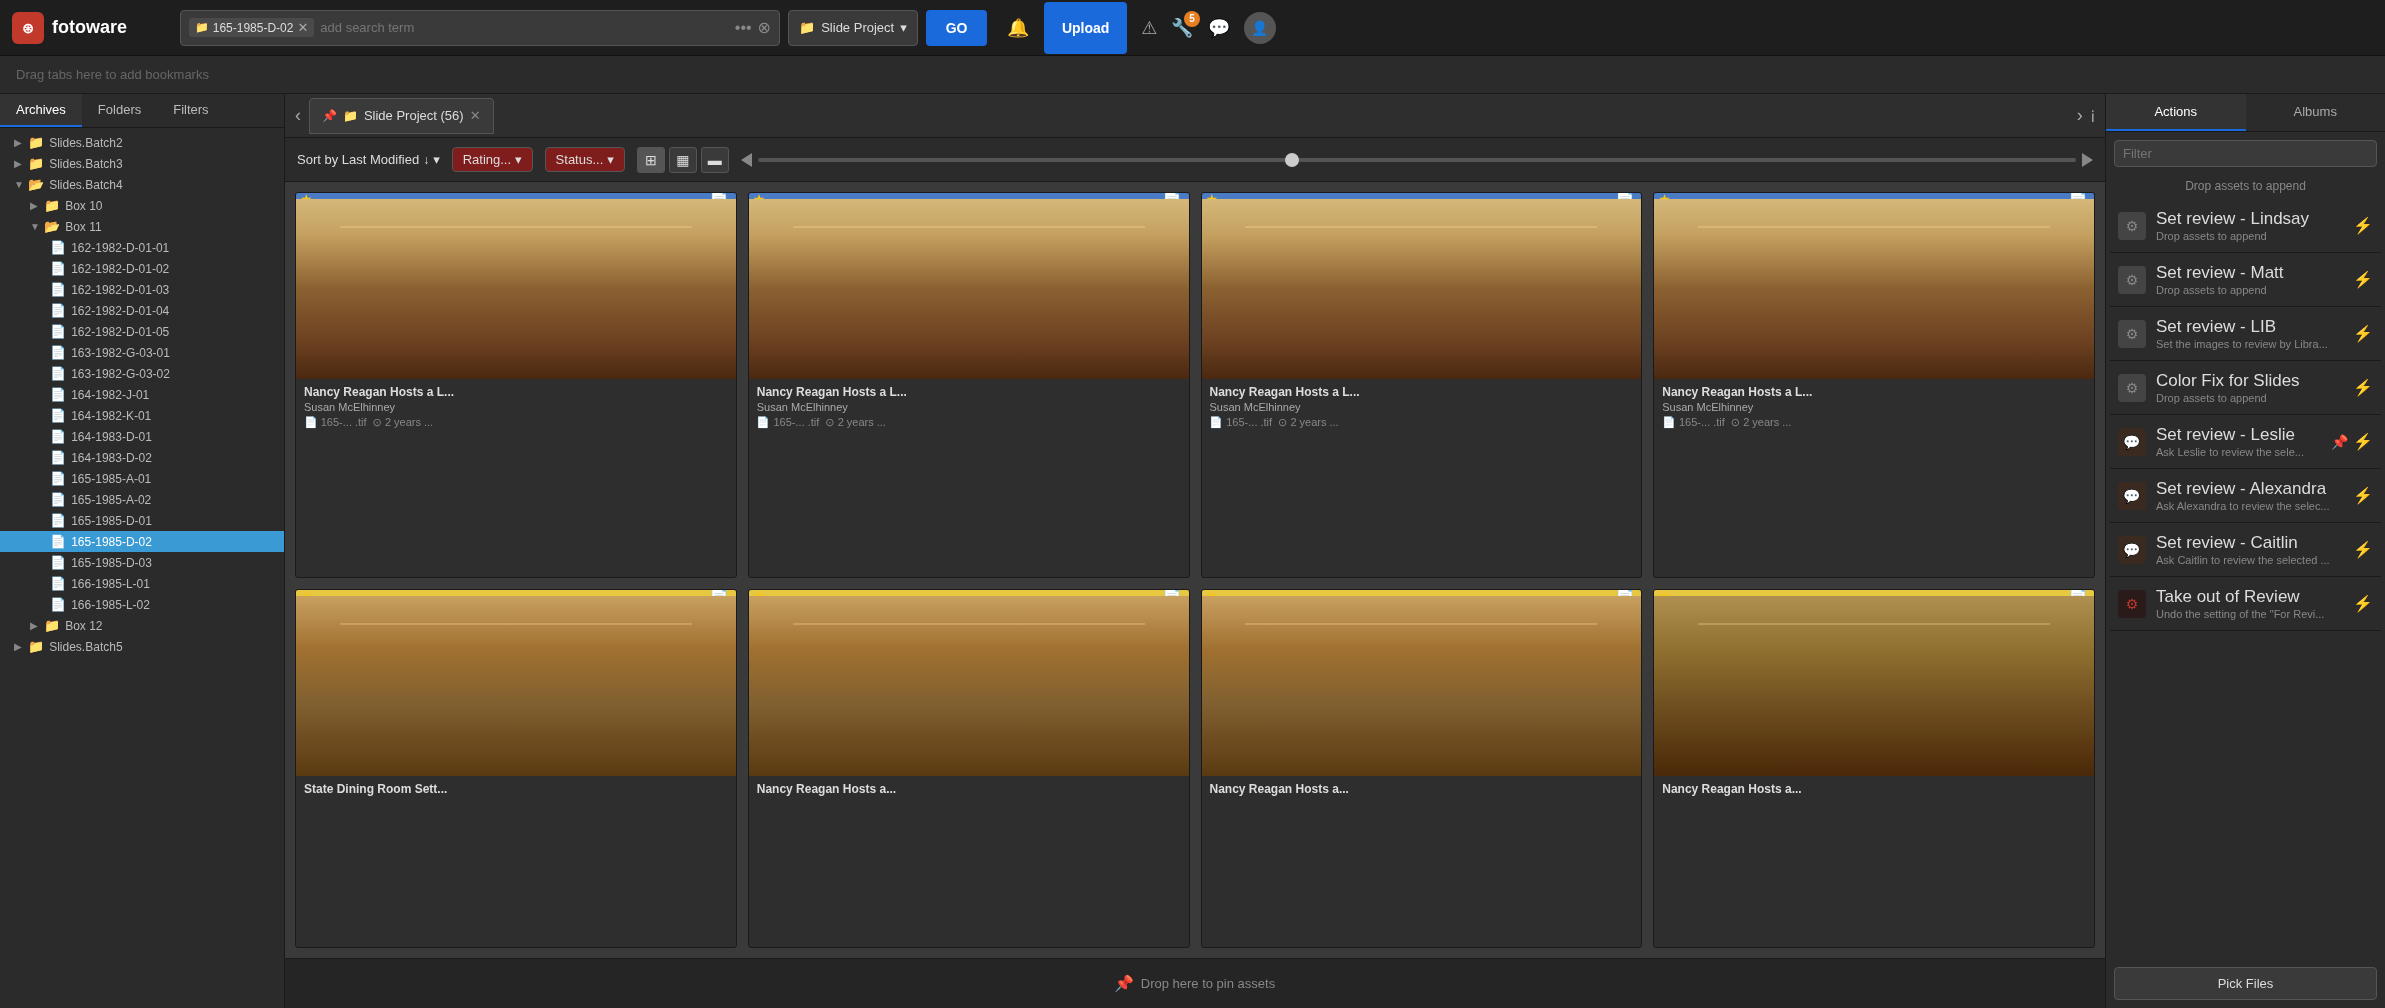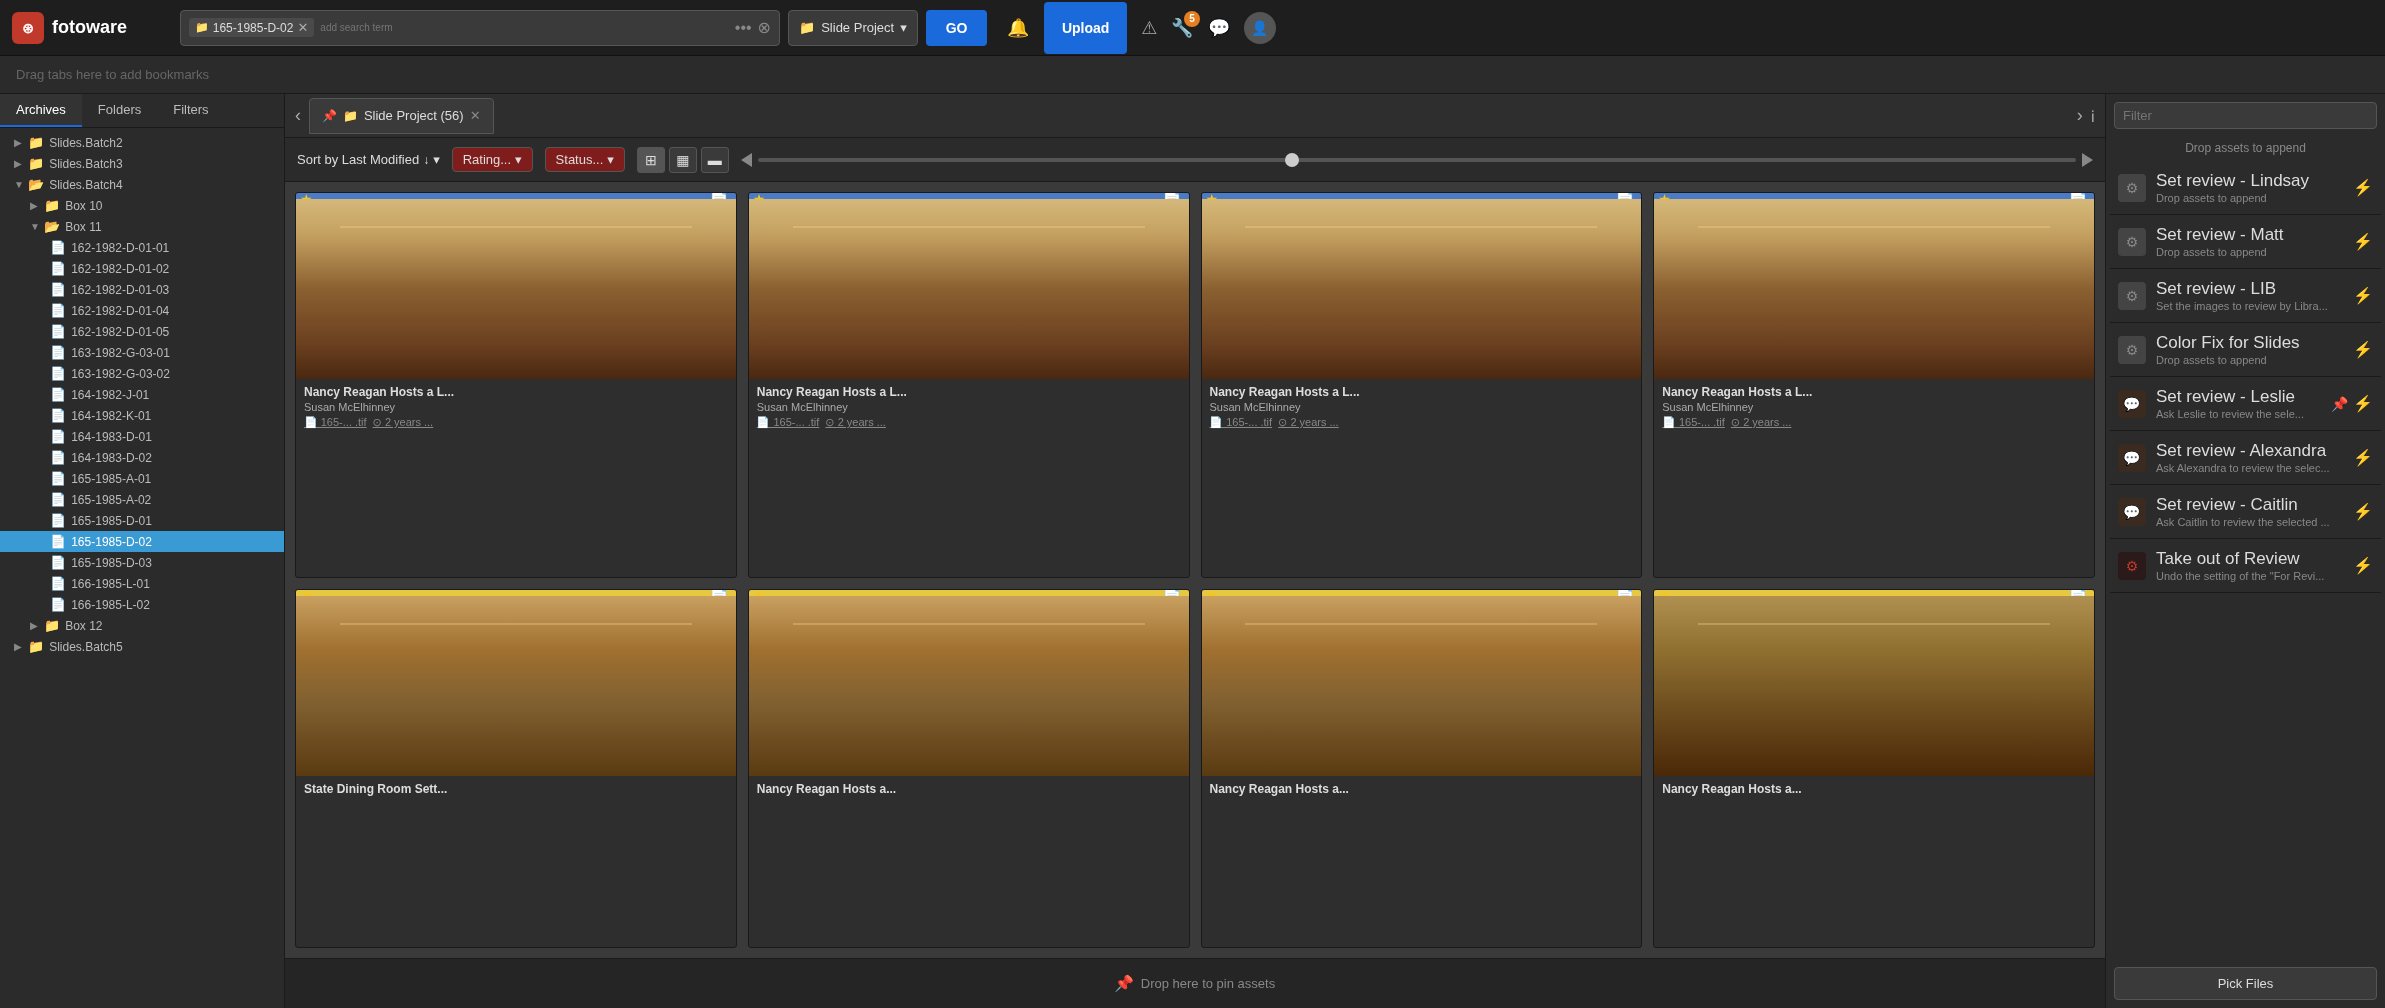--- a/index.html
+++ b/index.html
@@ -6,21 +6,21 @@
     body { font-family: -apple-system, BlinkMacSystemFont, 'Segoe UI', Arial, sans-serif; background: #2b2b2b; color: #ccc; font-size: 12px; width: 2385px; height: 1008px; overflow: hidden; }
 
     
     .topbar { display: flex; align-items: center; background: #1e1e1e; height: 56px; padding: 0 12px; gap: 8px; border-bottom: 1px solid #111; }
     .logo { display: flex; align-items: center; gap: 8px; color: #fff; font-size: 18px; font-weight: 600; min-width: 160px; }
     .logo-icon { width: 32px; height: 32px; background: #c0392b; border-radius: 6px; display: flex; align-items: center; justify-content: center; color: #fff; font-size: 14px; font-weight: 900; }
     .search-bar { display: flex; align-items: center; background: #3a3a3a; border: 1px solid #555; border-radius: 4px; height: 36px; flex: 1; max-width: 600px; padding: 0 8px; gap: 6px; }
     .search-tag { display: flex; align-items: center; background: #4a4a4a; border-radius: 3px; padding: 2px 6px; color: #ddd; font-size: 12px; gap: 4px; }
     .search-tag .folder-icon { font-size: 11px; }
     .search-tag .close-x { color: #aaa; cursor: pointer; font-size: 13px; }
-    .search-input { background: transparent; border: none; outline: none; color: #aaa; font-size: 10px; flex: 1; }
+    .search-input { background: transparent; border: none; outline: none; color: #aaa; font-size: 13px; flex: 1; }
     .search-dots { color: #888; font-size: 16px; cursor: pointer; }
     .search-clear { color: #888; cursor: pointer; font-size: 16px; }
     .project-select { background: #3a3a3a; border: 1px solid #555; border-radius: 4px; color: #ddd; padding: 0 10px; height: 36px; font-size: 13px; display: flex; align-items: center; gap: 6px; cursor: pointer; }
     .go-btn { background: #1a6adc; color: #fff; border: none; border-radius: 4px; padding: 0 20px; height: 36px; font-size: 14px; font-weight: 600; cursor: pointer; }
     .topbar-icons { display: flex; align-items: center; gap: 14px; margin-left: 12px; }
     .topbar-icon { color: #aaa; font-size: 18px; cursor: pointer; position: relative; }
     .upload-btn { background: #1a6adc; color: #fff; border: none; border-radius: 4px; padding: 0 18px; height: 52px; font-size: 14px; font-weight: 600; cursor: pointer; }
     .badge { position: absolute; top: -6px; right: -6px; background: #e67e22; color: #fff; border-radius: 50%; width: 16px; height: 16px; font-size: 10px; display: flex; align-items: center; justify-content: center; font-weight: 700; }
     .avatar { width: 32px; height: 32px; border-radius: 50%; background: #555; display: flex; align-items: center; justify-content: center; color: #ddd; font-size: 14px; cursor: pointer; }
 
@@ -76,21 +76,21 @@
     .asset-card { background: #2e2e2e; border-radius: 3px; overflow: hidden; cursor: pointer; border: 1px solid #1a1a1a; }
     .card-top-bar { background: #4a7bc4; height: 6px; position: relative; }
     .card-top-bar .star { position: absolute; left: 4px; top: -2px; color: #f5c518; font-size: 14px; }
     .card-top-bar .page-ico { position: absolute; right: 6px; top: -3px; color: #ccc; font-size: 16px; }
     .card-img { width: 100%; height: 180px; background: #8b7355; display: flex; align-items: center; justify-content: center; overflow: hidden; }
     .dining-scene { width: 100%; height: 100%; background: linear-gradient(180deg, #d4b87a 0%, #c4a060 20%, #8b6030 50%, #6b4020 80%, #4a2810 100%); position: relative; }
     .dining-scene::before { content: ''; position: absolute; top: 15%; left: 10%; right: 10%; height: 2px; background: rgba(255,220,150,0.3); }
     .card-info { padding: 6px 8px; }
     .card-title { color: #ddd; font-size: 12px; font-weight: 600; white-space: nowrap; overflow: hidden; text-overflow: ellipsis; }
     .card-author { color: #aaa; font-size: 11px; margin-top: 2px; }
-    .card-meta { display: flex; align-items: center; color: #888; font-size: 11px; margin-top: 3px; gap: 6px; text-decoration: underline; }
+    .card-meta { display: flex; align-items: center; color: #888; font-size: 11px; margin-top: 3px; gap: 6px; }
 
     
     .pin-bar { background: #252525; border-top: 1px solid #1a1a1a; height: 50px; display: flex; align-items: center; justify-content: center; color: #888; font-size: 13px; gap: 6px; }
     .pin-ico { color: #f0a030; font-size: 16px; }
 
     
     .right-panel { width: 280px; background: #2b2b2b; border-left: 1px solid #1a1a1a; display: flex; flex-direction: column; }
     .right-tabs { display: flex; border-bottom: 1px solid #1a1a1a; }
     .right-tab { flex: 1; text-align: center; padding: 10px; cursor: pointer; font-size: 13px; color: #aaa; border-bottom: 2px solid transparent; }
     .right-tab.active { color: #fff; border-bottom: 2px solid #1a6adc; background: #333; }
@@ -474,20 +474,24 @@
 
     </div>
 
     <div class="pin-bar">
       <span class="pin-ico">📌</span>
       <span>Drop here to pin assets</span>
     </div>
   </div>
 
   <div class="right-panel">
+    <div class="right-tabs">
+      <div class="right-tab active">Actions</div>
+      <div class="right-tab">Albums</div>
+    </div>
 
     <input class="filter-input" placeholder="Filter" style="">
 
     <div class="action-list">
 
       <div class="drop-hint">Drop assets to append</div>
 
       <div class="action-item">
         <div class="action-icon gear">⚙</div>
         <div class="action-content">

